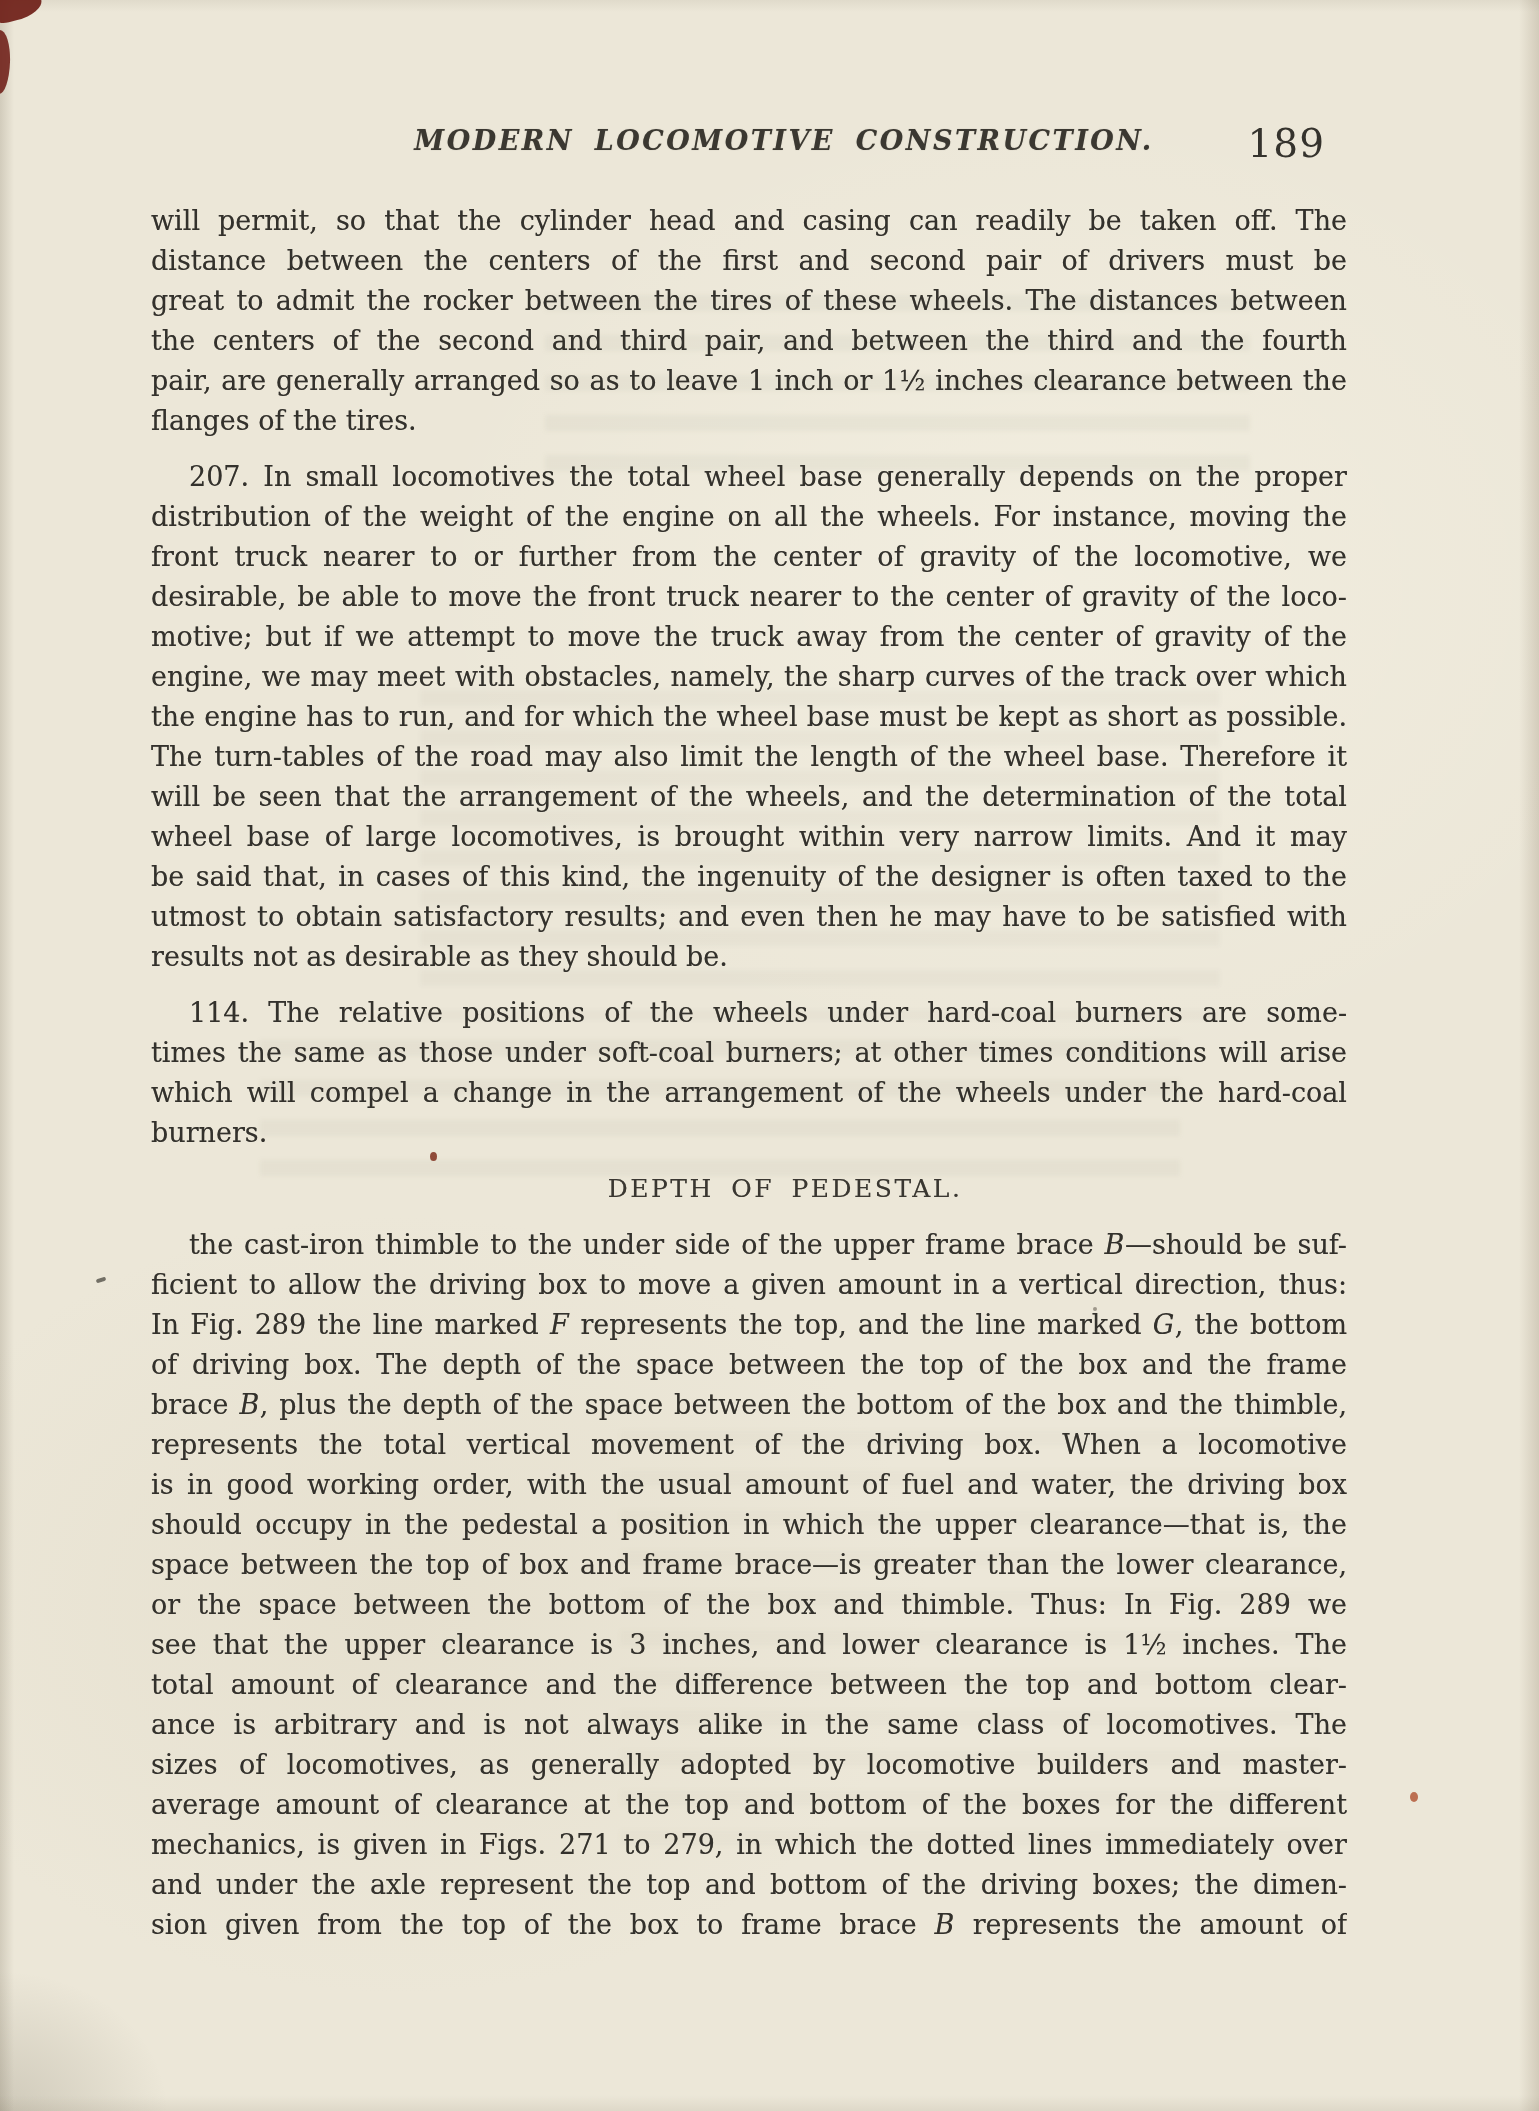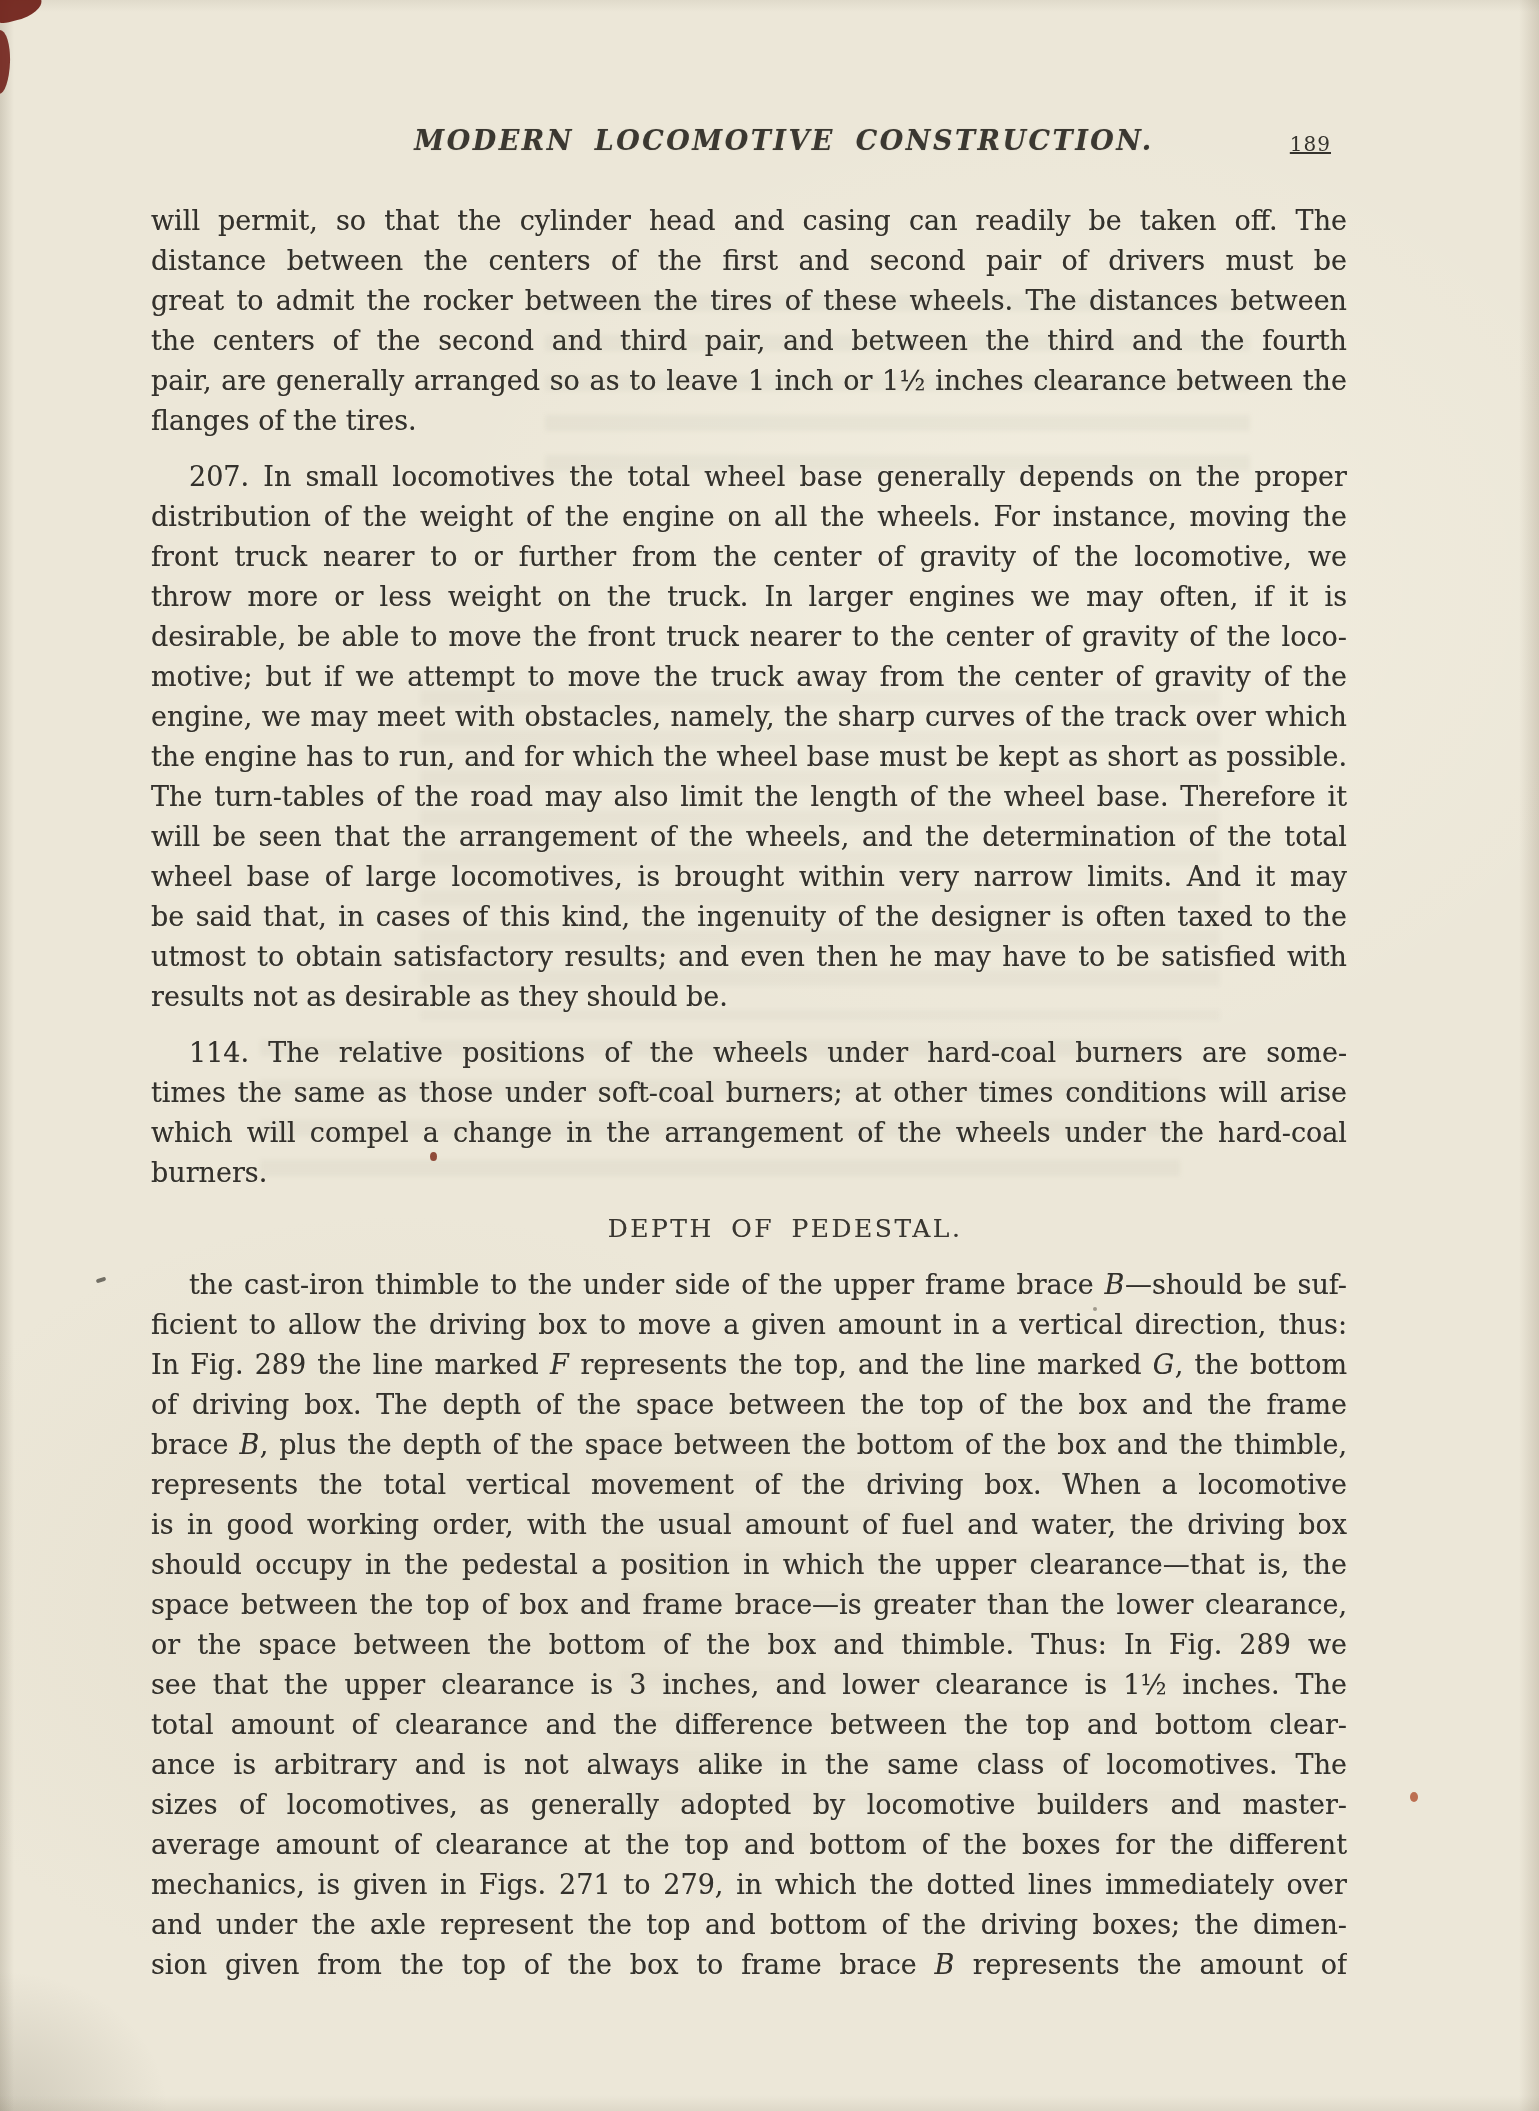--- a/index.html
+++ b/index.html
@@ -37,25 +37,24 @@
   .head-title {
     display: inline-block; position: relative; left: 35px;
     font-style: italic; font-weight: bold;
     font-size: 27px; line-height: 46px;
     letter-spacing: 2.5px; word-spacing: 9px;
     color: #3b3831;
     text-shadow: 0 0 1px rgba(59,56,49,.35);
     text-align: right;
   }
   .page-number {
-    position: absolute; right: 32px; top: 3px;
-    font-size: 20px; line-height: 46px;
+    position: absolute; right: 38px; top: 3px;
+    font-size: 39px; line-height: 46px;
     letter-spacing: 1px;
     color: #35332d;
-    text-decoration: underline;
   }
 
   
   .text-block {
     position: absolute; top: 185px; left: 135px; width: 1228px;
     font-size: 27px; line-height: 40px;
     color: var(--ink);
     text-shadow: 0 0 0.6px rgba(51,49,44,.45);
   }
   .paragraph { margin: 16px; }
@@ -138,21 +137,20 @@
           <div class="line">distance between the centers of the first and second pair of drivers must be sufficiently</div>
           <div class="line">great to admit the rocker between the tires of these wheels. The distances between</div>
           <div class="line">the centers of the second and third pair, and between the third and the fourth</div>
           <div class="line">pair, are generally arranged so as to leave 1 inch or 1½ inches clearance between the</div>
           <div class="line line-final">flanges of the tires.</div>
         </div>
         <div class="paragraph indent">
           <div class="line">207. In small locomotives the total wheel base generally depends on the proper</div>
           <div class="line">distribution of the weight of the engine on all the wheels. For instance, moving the</div>
           <div class="line">front truck nearer to or further from the center of gravity of the locomotive, we</div>
-          <div class="line">throw more or less weight on the truck. In larger engines we may often, if it is</div>
           <div class="line">desirable, be able to move the front truck nearer to the center of gravity of the loco-</div>
           <div class="line">motive; but if we attempt to move the truck away from the center of gravity of the</div>
           <div class="line">engine, we may meet with obstacles, namely, the sharp curves of the track over which</div>
           <div class="line">the engine has to run, and for which the wheel base must be kept as short as possible.</div>
           <div class="line">The turn-tables of the road may also limit the length of the wheel base. Therefore it</div>
           <div class="line">will be seen that the arrangement of the wheels, and the determination of the total</div>
           <div class="line">wheel base of large locomotives, is brought within very narrow limits. And it may</div>
           <div class="line">be said that, in cases of this kind, the ingenuity of the designer is often taxed to the</div>
           <div class="line">utmost to obtain satisfactory results; and even then he may have to be satisfied with</div>
           <div class="line line-final">results not as desirable as they should be.</div>

